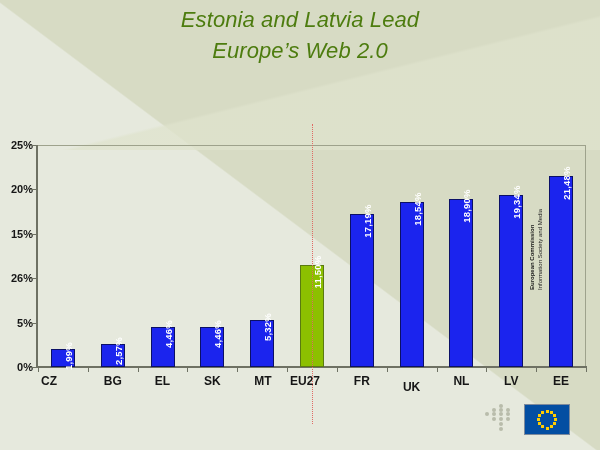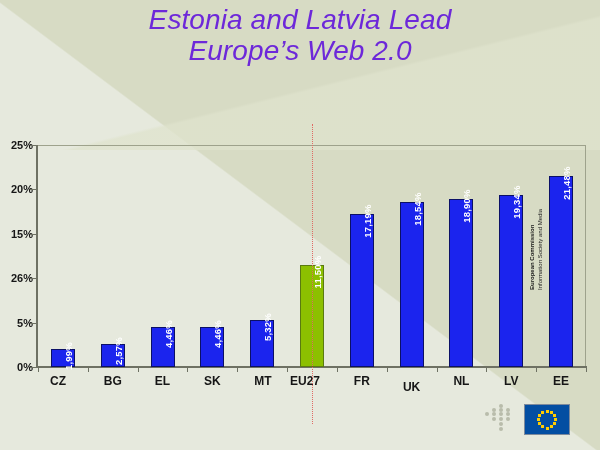--- a/index.html
+++ b/index.html
@@ -42,24 +42,24 @@
     background: linear-gradient(to bottom right, rgba(221,225,206,0) 0%, rgba(221,225,206,0) 55%, #dfe3cd 56%, #dfe3cd 100%);
     opacity: .75;
   }
 
   
   .title {
     position: absolute;
     left: 0; top: 4px;
     width: 600px;
     text-align: center;
-    color: #6d28d9;
+    color: #4d7c0f;
     font-style: italic;
     font-weight: normal;
-    font-size: 28px;
+    font-size: 22px;
     line-height: 31px;
     letter-spacing: .1px;
     white-space: pre-line;
   }
   .subtitle {
     position: absolute;
     left: 50px; top: 81px;
     width: 500px;
     text-align: center;
     color: #131313;
@@ -320,21 +320,21 @@
         </div>
       </div>
       <div class="barslot" style="left: 498.182px; width: 49.8182px;">
         <div class="bar" style="height: 190.742px;">
           <span class="bar-label">21,48%</span>
         </div>
       </div>
     </div>
   <div id="xaxis">
       <div class="xtick" style="left: 38px;"></div>
-      <div class="xlabel" style="left: 58px;">CZ</div>
+      <div class="xlabel" style="left: 49px;">CZ</div>
       <div class="xtick" style="left: 87.8182px;"></div>
       <div class="xlabel" style="left: 112.727px;">BG</div>
       <div class="xtick" style="left: 137.636px;"></div>
       <div class="xlabel" style="left: 162.545px;">EL</div>
       <div class="xtick" style="left: 187.455px;"></div>
       <div class="xlabel" style="left: 212.364px;">SK</div>
       <div class="xtick" style="left: 237.273px;"></div>
       <div class="xlabel" style="left: 263px;">MT</div>
       <div class="xtick" style="left: 287.091px;"></div>
       <div class="xlabel" style="left: 305px;">EU27</div>

